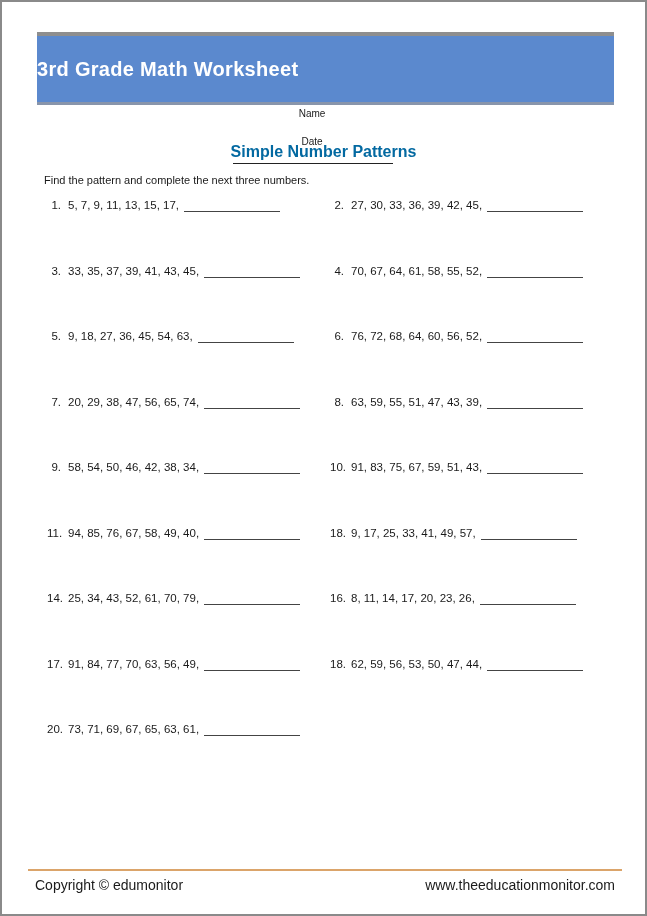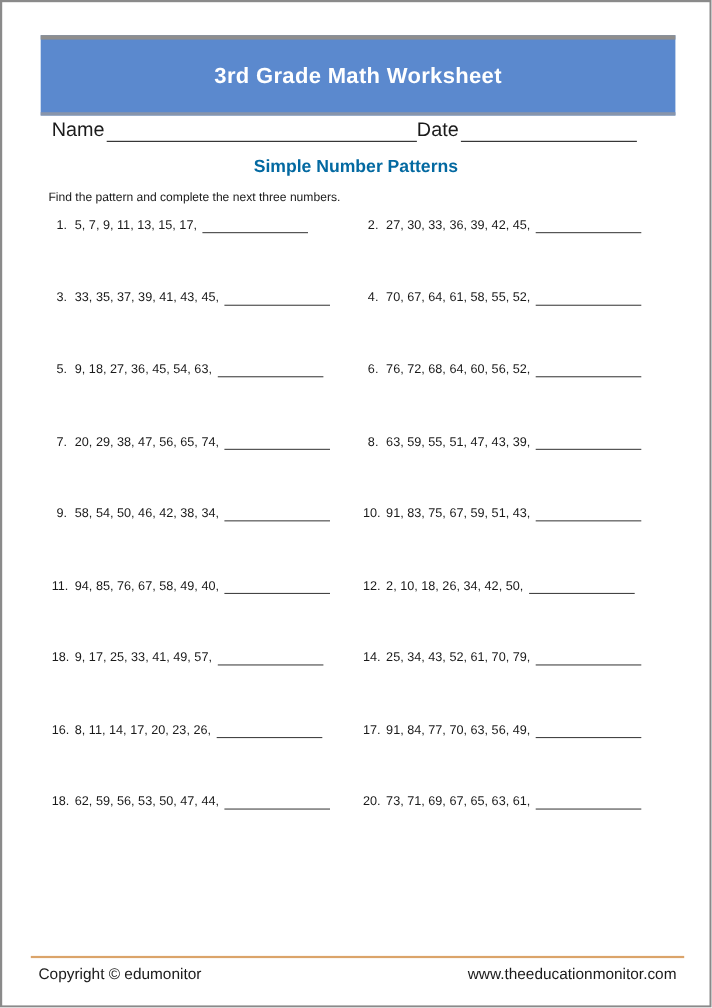--- a/index.html
+++ b/index.html
@@ -15,36 +15,37 @@
     overflow: hidden;
   }
   .banner {
     position: absolute;
     left: 35px; top: 30px;
     width: 577px; height: 73px;
     box-sizing: border-box;
     background: #5b89ce;
     border-top: 4px solid #8e8e8e;
     border-bottom: 3px solid #8895ab;
-    display: flex; align-items: center; justify-content: center;
+    display: flex; align-items: center; justify-content: flex-start;
   }
   .banner h1 {
     margin: 0;
     font-size: 20px;
     font-weight: bold;
     color: #ffffff;
     letter-spacing: 0.3px;
   }
   .namedate {
     position: absolute;
     left: 45px; top: 106px;
     width: 532px;
     display: flex;
-    align-items: flex-end;
-    font-size: 18px;
+    align-items: center;
+    font-size: 10px;
+    flex-direction: column;
   }
   .nd-label { white-space: nowrap; padding-right: 2px; }
   .nd-line { border-bottom: 1.5px solid #222; height: 16px; }
   .nd-line.name-line { flex: 1 1 auto; }
   .nd-line.date-line { width: 160px; }
   .ws-title {
     position: absolute;
     left: 0; top: 141px;
     width: 100%;
     text-align: center;
@@ -171,25 +172,20 @@
         <span class="pnum">10.</span>
         <span class="seq">91, 83, 75, 67, 59, 51, 43,</span>
         <span class="blank"></span>
       </div>
     <div class="problem">
         <span class="pnum">11.</span>
         <span class="seq">94, 85, 76, 67, 58, 49, 40,</span>
         <span class="blank"></span>
       </div>
     <div class="problem">
-        <span class="pnum">12.</span>
-        <span class="seq">2, 10, 18, 26, 34, 42, 50,</span>
-        <span class="blank"></span>
-      </div>
-    <div class="problem">
         <span class="pnum">18.</span>
         <span class="seq">9, 17, 25, 33, 41, 49, 57,</span>
         <span class="blank"></span>
       </div>
     <div class="problem">
         <span class="pnum">14.</span>
         <span class="seq">25, 34, 43, 52, 61, 70, 79,</span>
         <span class="blank"></span>
       </div>
     <div class="problem">

